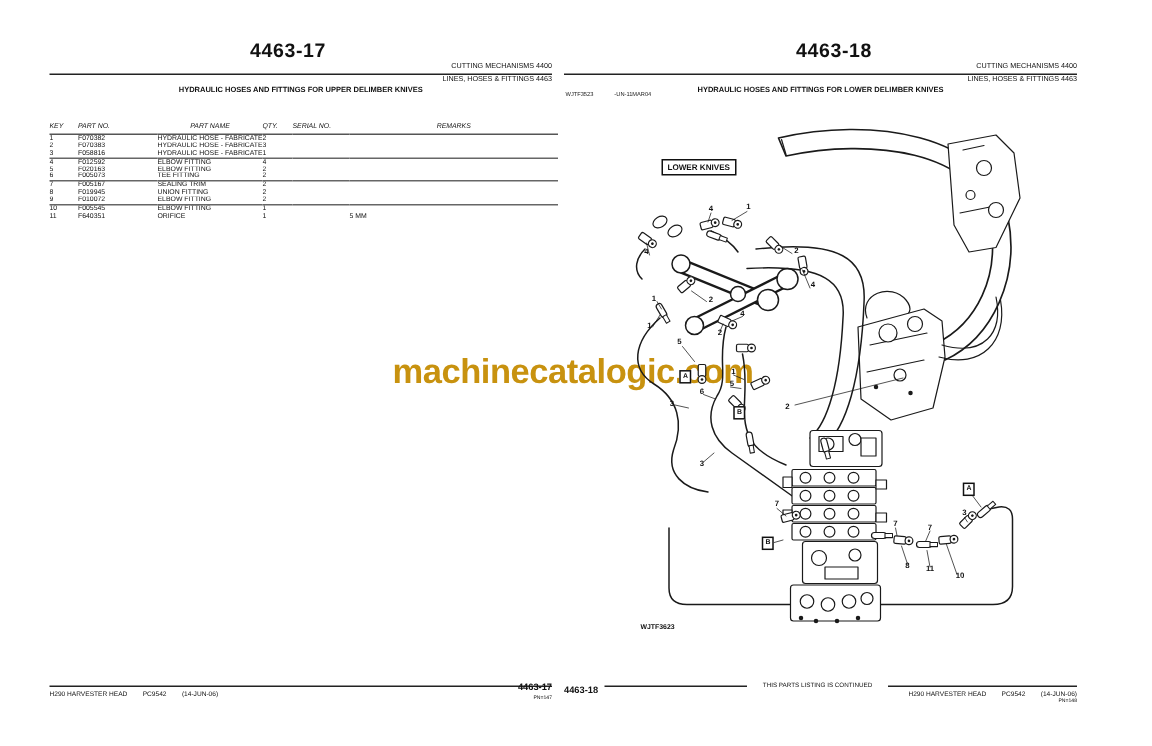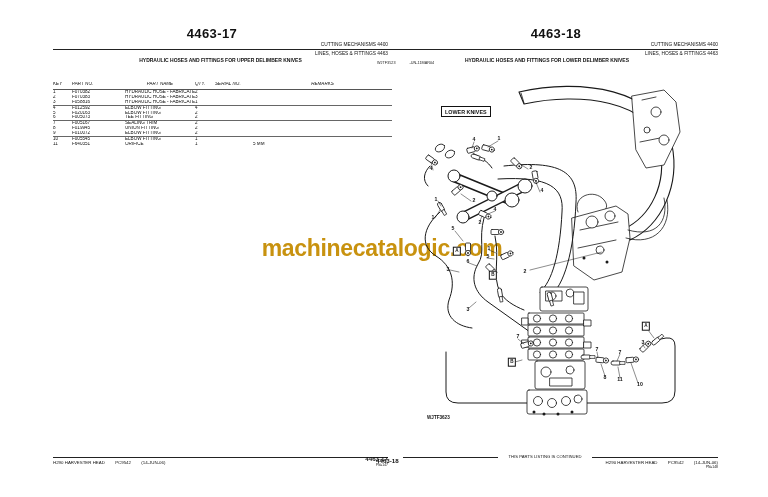--- a/index.html
+++ b/index.html
@@ -1,21 +1,21 @@
 <!DOCTYPE html>
 <html><head>
 <meta charset="utf-8">
 <style>
   html,body{margin:0;padding:0;}
   body{
     width:768px;height:497px;position:relative;background:#fff;
     font-family:"Liberation Sans", sans-serif;color:#111;overflow:hidden;
   }
   .page{position:absolute;top:0;height:497px;width:384px;}
-  #page-left{left:0;margin-left:20px;}
+  #page-left{left:0;}
   #page-right{left:364px;}
 
   
   .page-num{position:absolute;left:0;right:0;top:26px;text-align:center;
     font-size:13px;font-weight:bold;letter-spacing:.4px;}
   .hx{position:absolute;}
   #page-left .hx{left:33px;right:16px;}
   #page-right .hx{left:12px;right:30px;}
   .sec-top{top:42px;font-size:4.8px;text-align:right;}
   .hdr-rule{top:48.5px;border-top:1px solid #222;height:0;}

